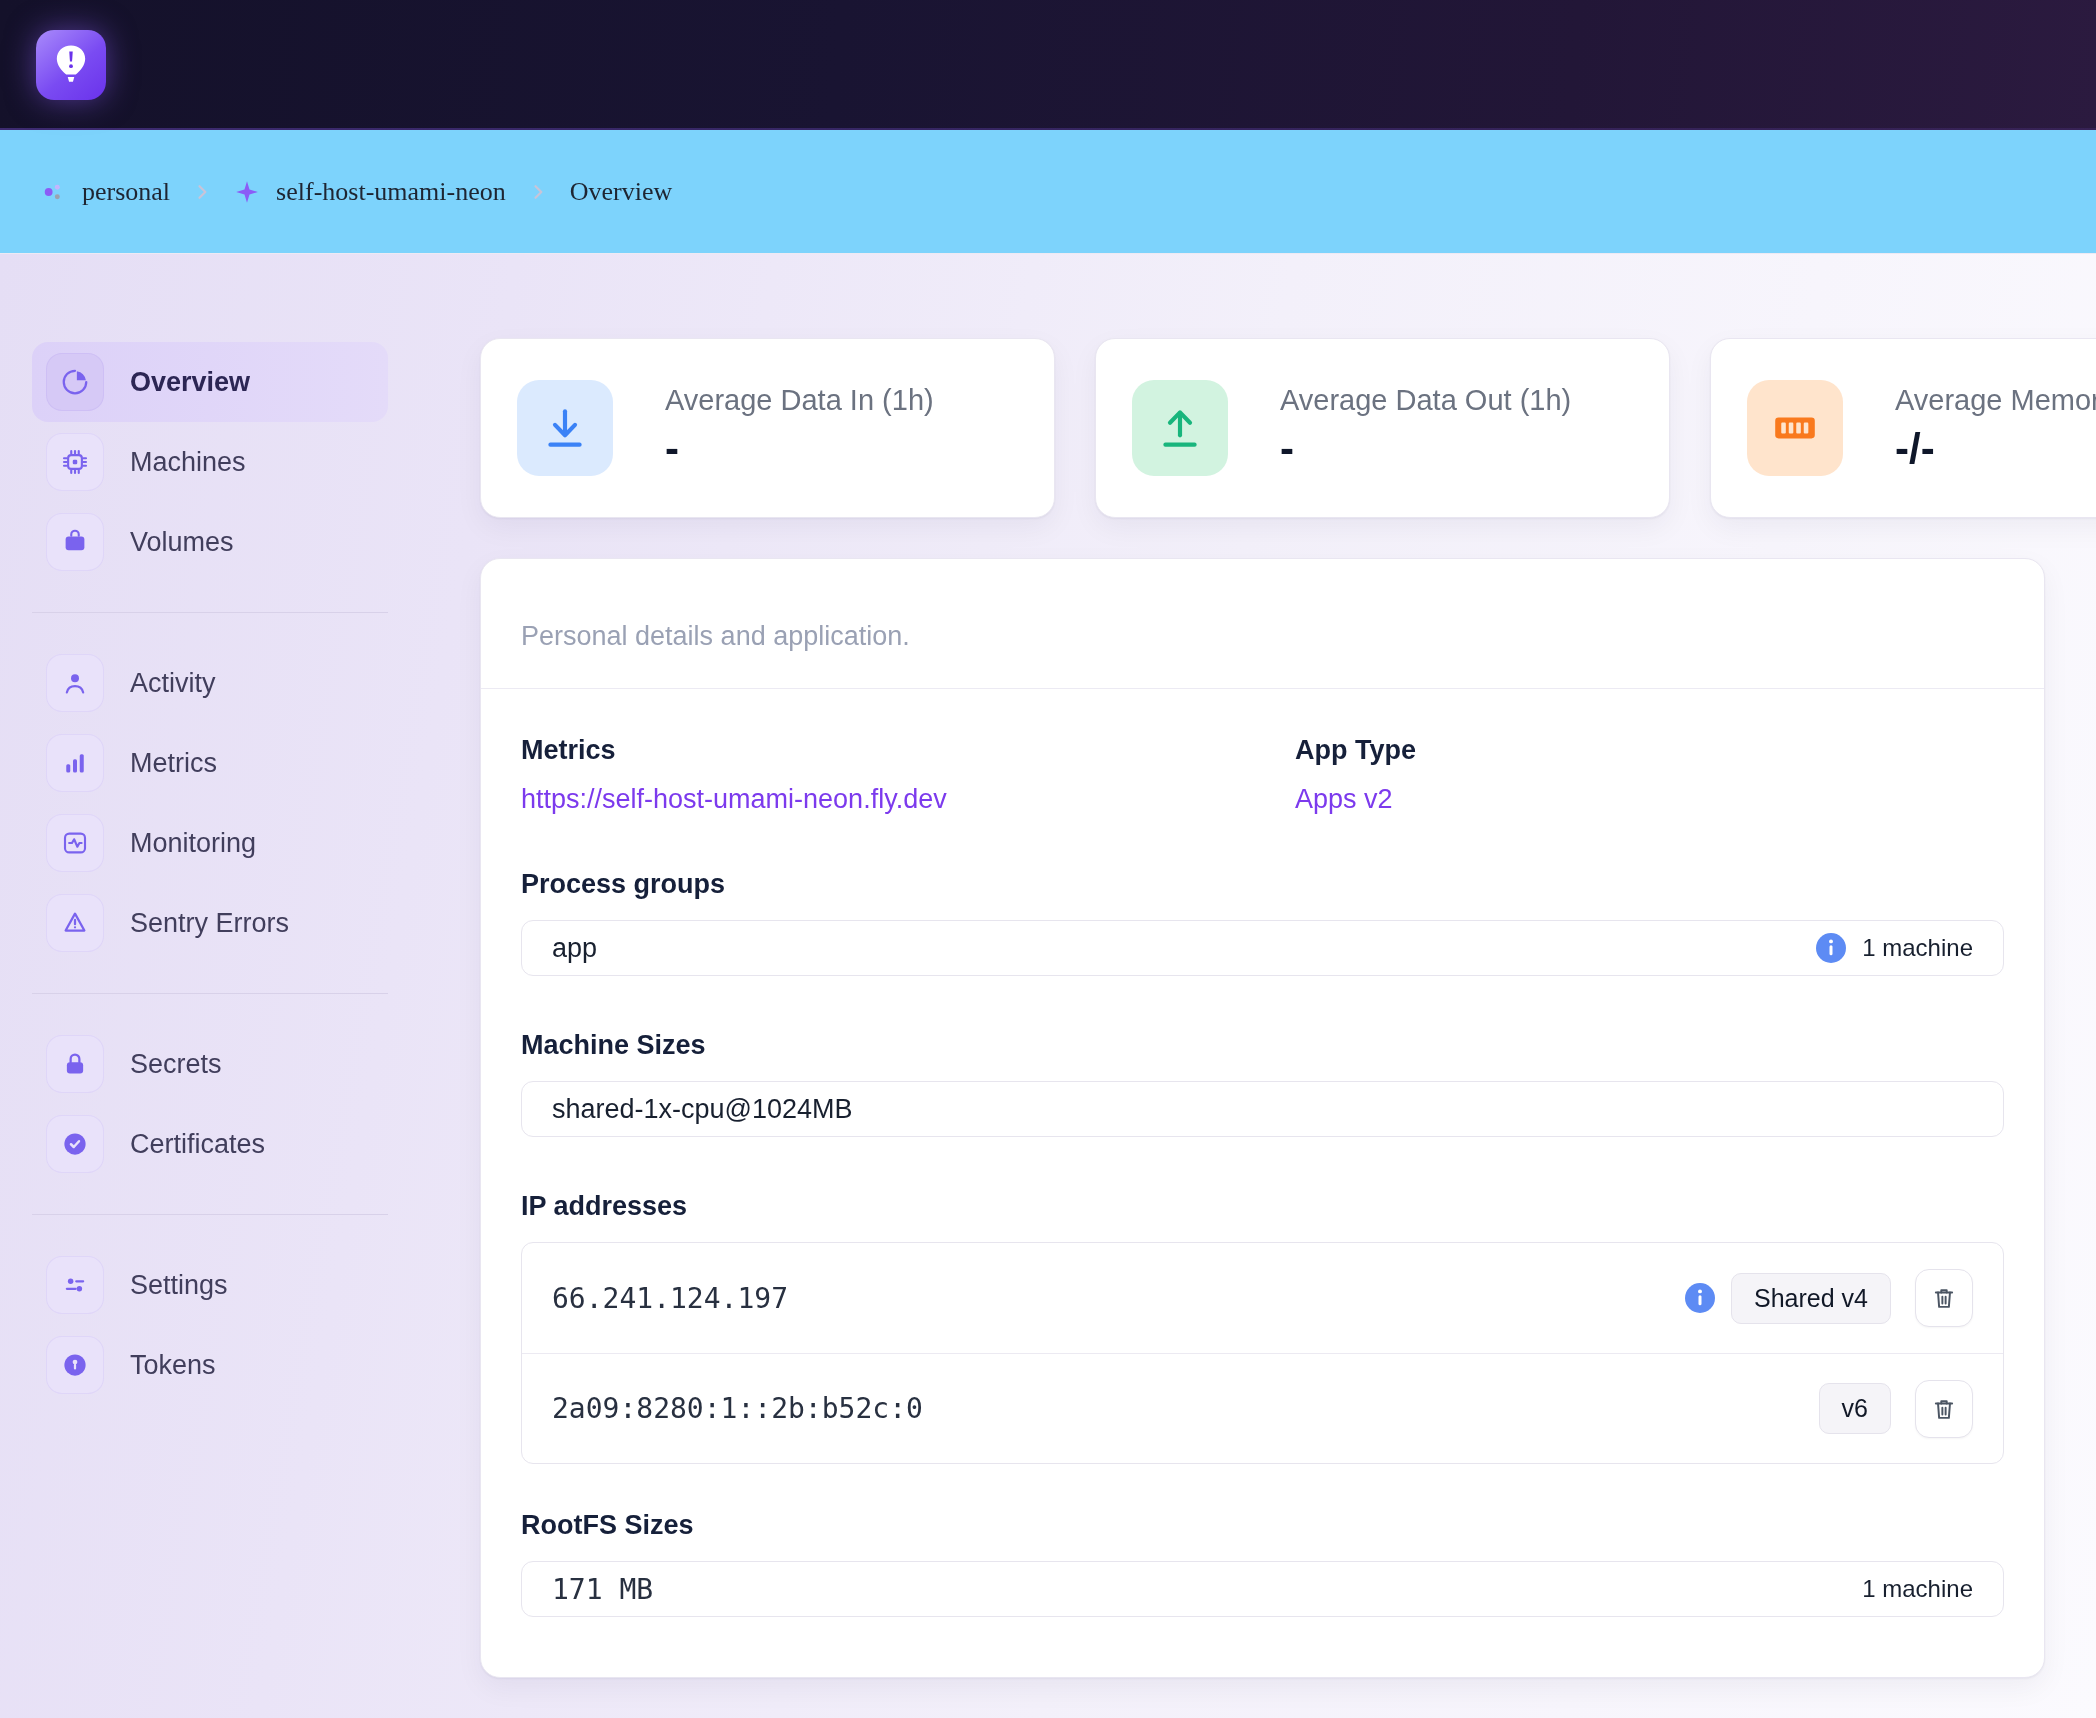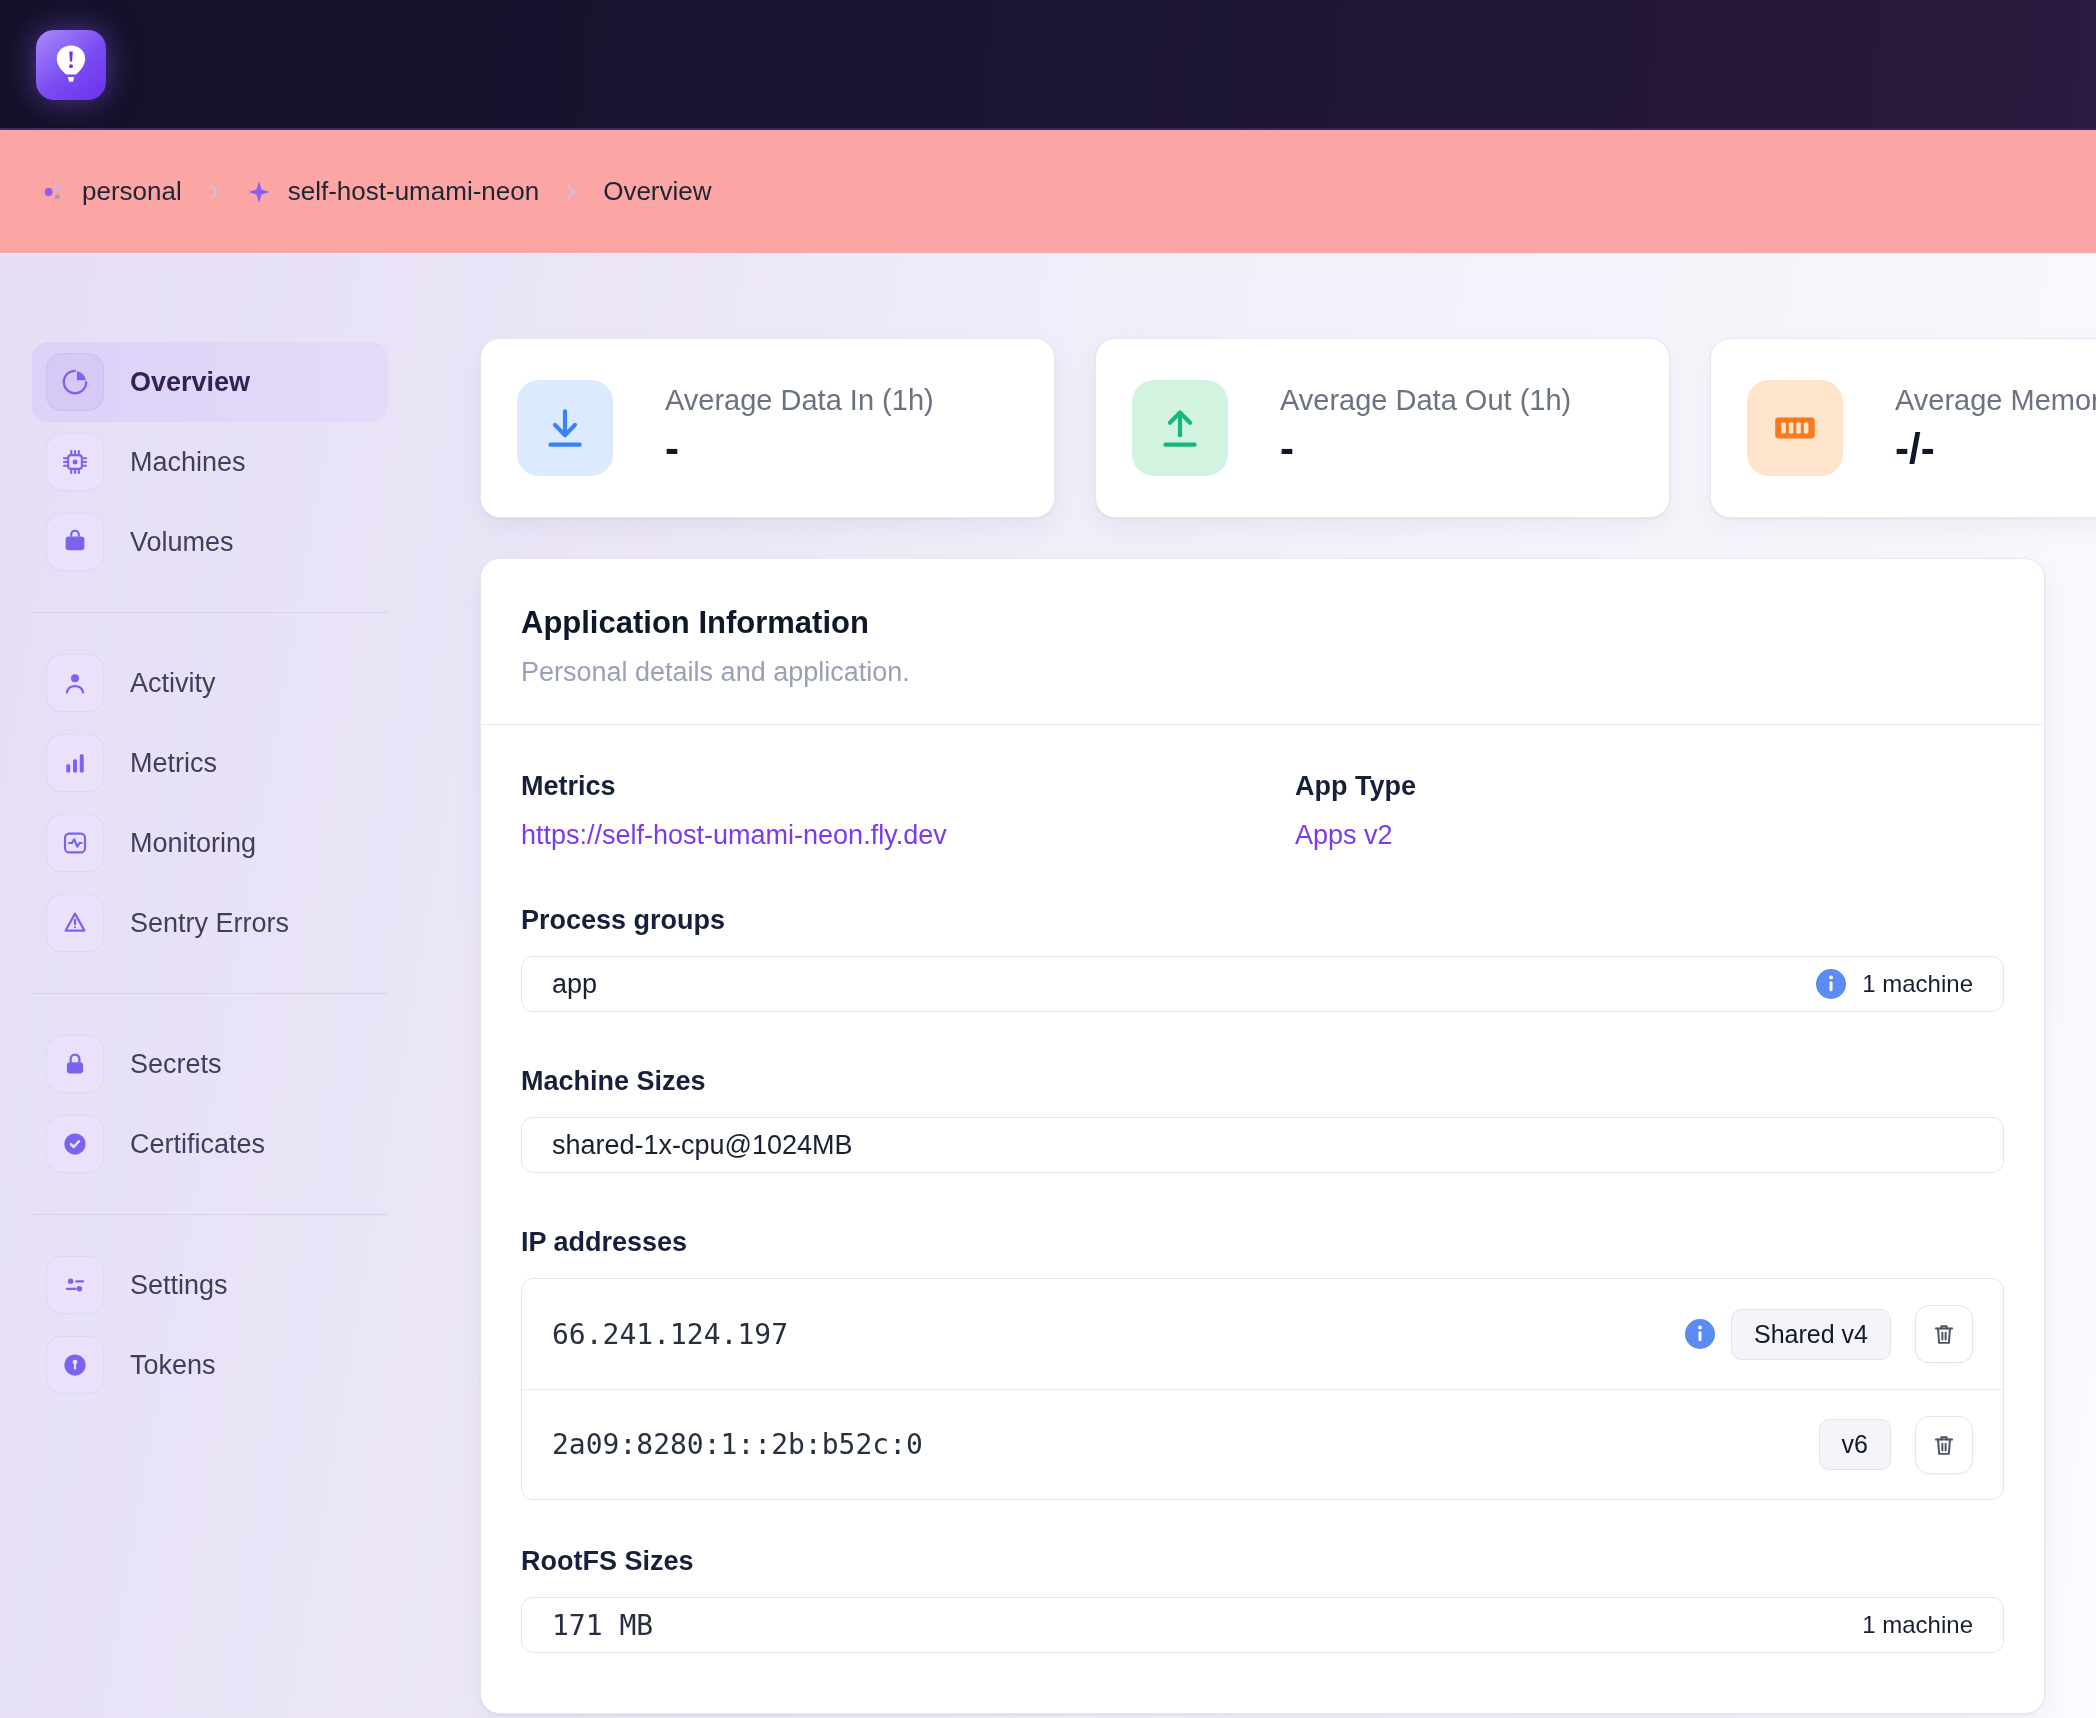--- a/index.html
+++ b/index.html
@@ -12,22 +12,22 @@
             display:flex; align-items:center; padding:0 36px; position:relative; }
   .topbar::after { content:""; position:absolute; left:0; right:0; bottom:0; height:2px;
                    background:linear-gradient(90deg, rgba(139,92,246,.35), rgba(139,92,246,.12)); }
   .logo { width:70px; height:70px; border-radius:18px;
           background:linear-gradient(140deg,#a98bfb 0%,#7a4bf2 55%,#6a32eb 100%);
           display:flex; align-items:center; justify-content:center;
           box-shadow:0 0 30px rgba(139,92,246,.5); cursor:pointer; }
   .logo svg { width:46px; height:46px; }
 
   
-  .crumbbar { height:124px; background:#fca5a5; border-bottom:1px solid #edeaf4;
-              display:flex; align-items:center; padding:0 40px; gap:22px; }
+  .crumbbar { height:124px; background:#7dd3fc; border-bottom:1px solid #edeaf4;
+              display:flex; align-items:center; padding:0 40px; gap:22px;font-family:Liberation Serif, serif; }
   .crumb { display:flex; align-items:center; gap:16px; font-size:26px; font-weight:500; color:#1e2532; cursor:pointer; }
   .crumb-sep svg { width:20px; height:20px; }
 
   
   .content { display:flex; height:1464px;
              background:linear-gradient(100deg,#e5def5 0%,#eae4f7 22%,#f3f0fa 55%,#fbfafe 100%); }
 
   
   .sidebar { width:480px; flex:none; padding:88px 0 0 32px; }
   .nav-item { display:flex; align-items:center; height:80px; width:356px; border-radius:16px;
@@ -310,21 +310,20 @@
           <div class="stat-label">Average Memory</div>
           <div class="stat-value">-/-</div>
         </div>
       </div>
 
     </div>
 
     <section class="info-card">
 
       <div class="card-head">
-        <h2 class="card-title">Application Information</h2>
         <p class="card-sub">Personal details and application.</p>
       </div>
       <div class="card-divider"></div>
 
       <div class="card-body">
 
         <div class="cols">
           <div>
             <div class="field-label">Metrics</div>
             <a class="link">https://self-host-umami-neon.fly.dev</a>

